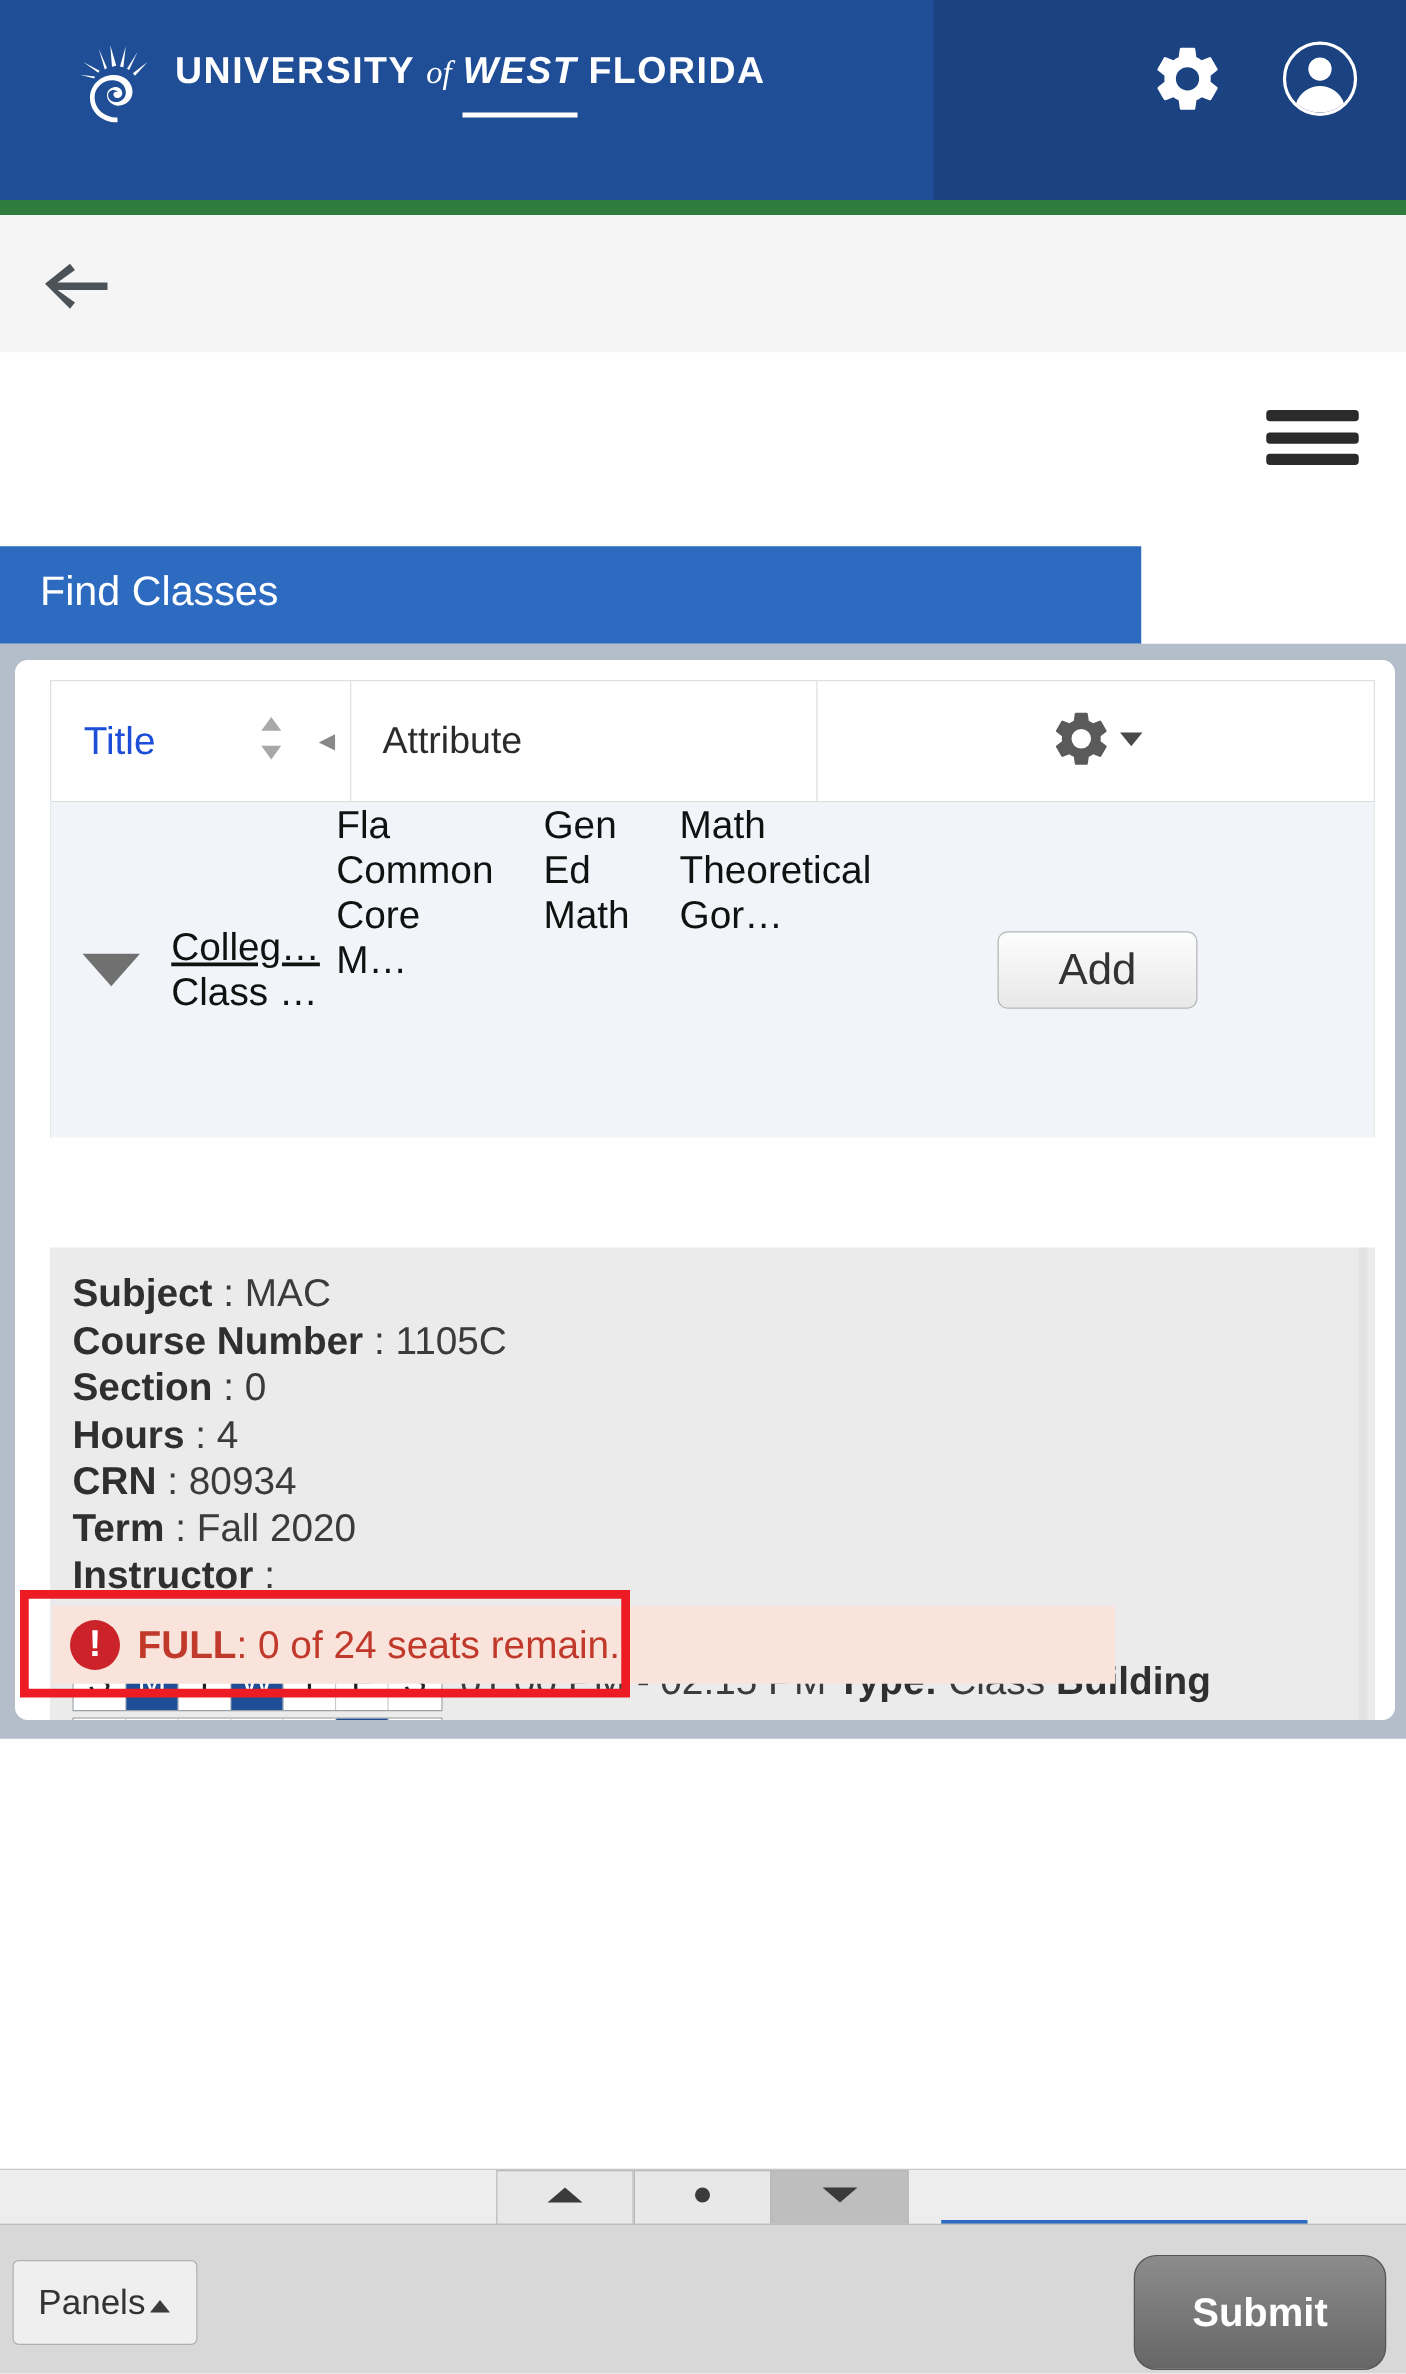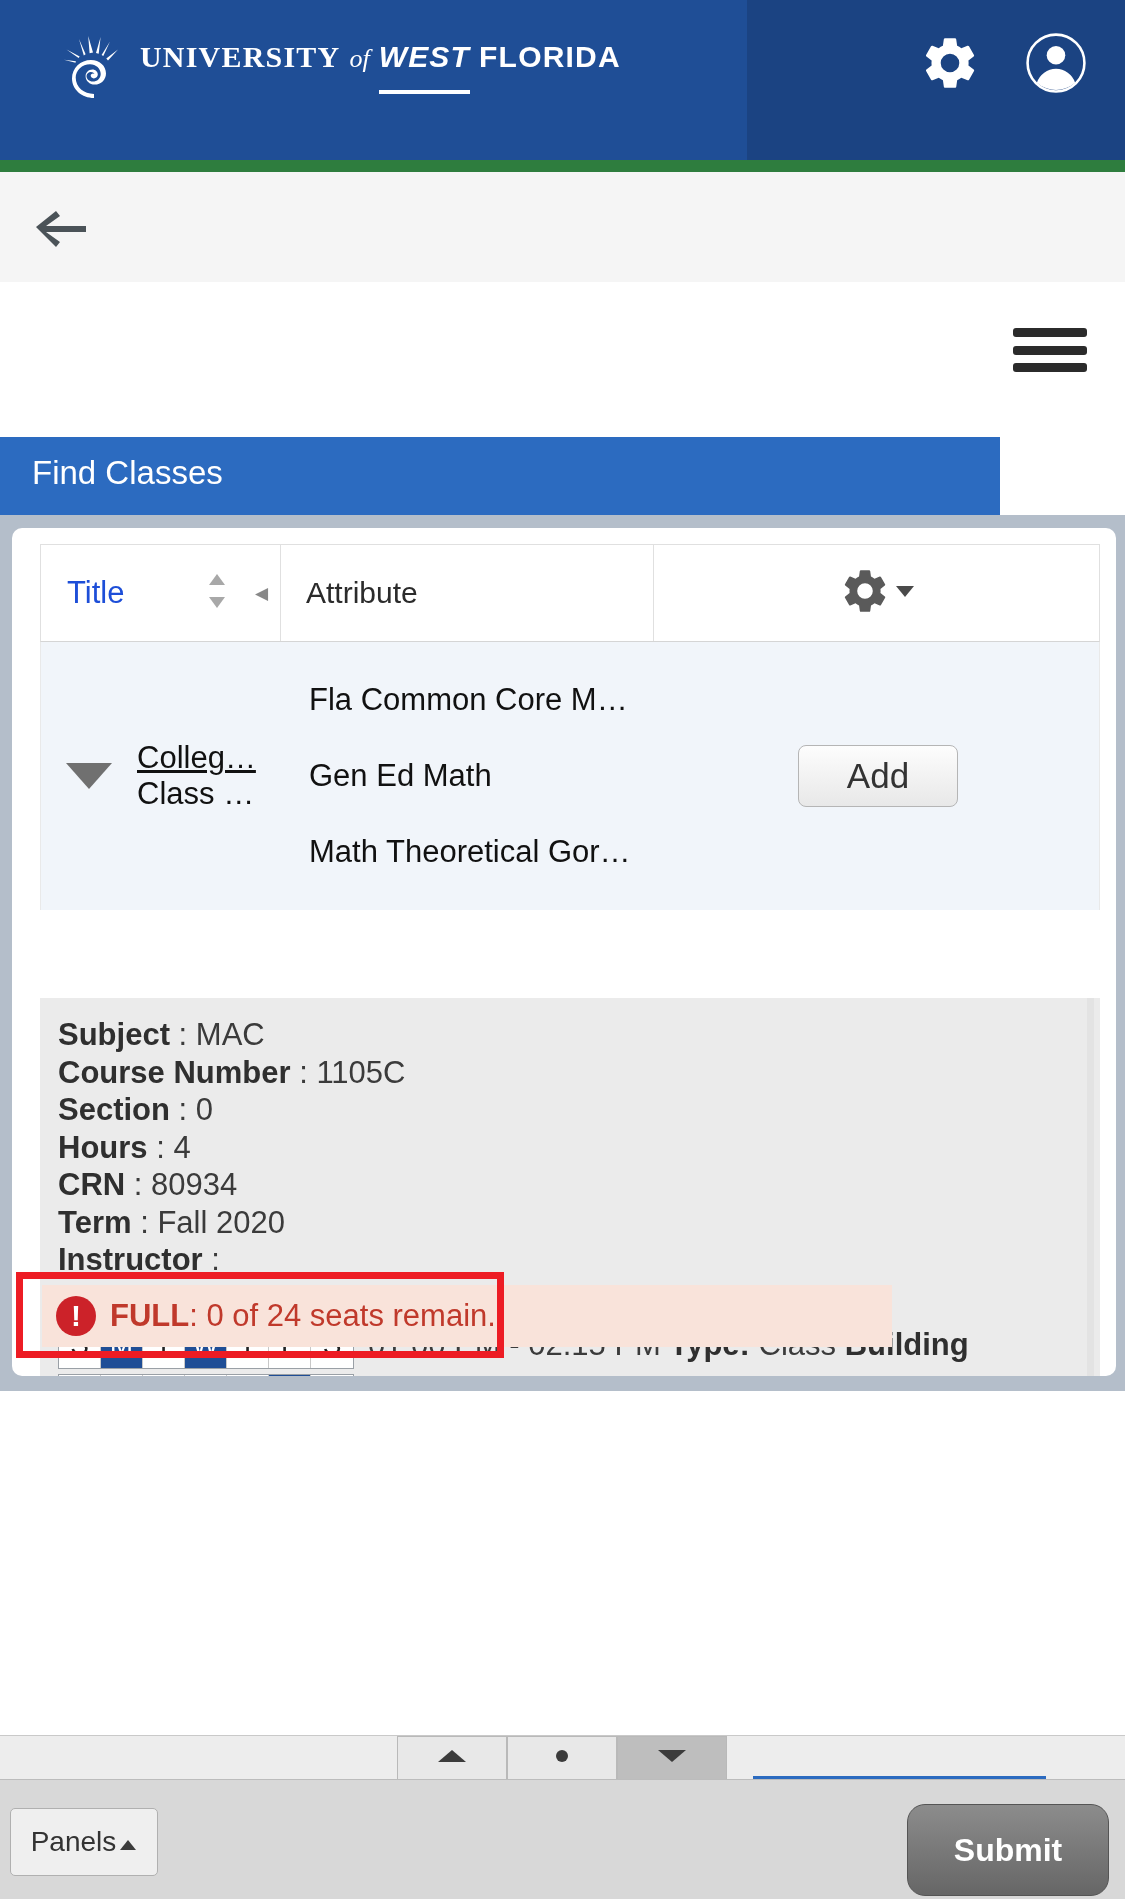--- a/index.html
+++ b/index.html
@@ -10,21 +10,21 @@
   }
   .page { position: relative; width: 1125px; height: 1899px; }
 
   
   .brandbar { position: absolute; left:0; top:0; width:1125px; height:160px; background:#1F4E96; }
   .brandbar-right { position:absolute; right:0; top:0; width:378px; height:160px; background:#1B4382; }
   .logo-wrap { position:absolute; left:64px; top:36px; display:flex; align-items:center; gap:18px; }
   .shell-icon { width:58px; height:62px; position:relative; }
   .shell-icon svg { display:block; }
   .wordmark { display:flex; align-items:baseline; color:#fff; white-space:nowrap; }
-  .wm-u { font-family:Liberation Serif, serif; font-weight:700; font-size:30px; letter-spacing:1.2px; }
+  .wm-u { font-family:Liberation Sans, sans-serif; font-weight:700; font-size:30px; letter-spacing:1.2px; }
   .wm-of { font-family:"Liberation Serif", serif; font-style:italic; font-size:26px; margin:0 9px; }
   .wm-w { font-family:"Liberation Sans", sans-serif; font-weight:700; font-size:30px; letter-spacing:1.2px;
           border-bottom:4px solid #fff; padding-bottom:16px;font-style:italic; }
   .wm-f { font-family:"Liberation Sans", sans-serif; font-weight:700; font-size:30px; letter-spacing:1.2px; margin-left:9px;}
   .hdr-icons { position:absolute; right:38px; top:32px; display:flex; align-items:center; gap:44px; }
   .hdr-icon { cursor:pointer; }
 
   
   .greenbar { position:absolute; left:0; top:160px; width:1125px; height:12px; background:#2E7D3E; }
 
@@ -34,21 +34,21 @@
   .back-arrow { margin-left:30px; width:58px; height:44px; }
   .page-title { margin-left:26px; font-size:42px; color:#555e63; font-weight:400; letter-spacing:0.2px; }
 
   
   .whiteband { position:absolute; left:0; top:282px; width:1125px; height:155px; background:#ffffff; }
   .hamburger { position:absolute; right:38px; top:46px; width:74px; height:44px; display:flex;
                flex-direction:column; justify-content:space-between; cursor:pointer; }
   .hamburger span { display:block; height:9px; background:#2b2b2b; border-radius:3px; }
 
   
-  .findbar { position:absolute; left:0; top:437px; width:1000px; height:78px; background:#2C6BC0; }
+  .findbar { position:absolute; left:0; top:437px; width:913px; height:78px; background:#2C6BC0; }
   .findbar-label { position:absolute; left:32px; top:17px; color:#fff; font-size:33px; }
 
   
   .card-backdrop { position:absolute; left:0; top:515px; width:1125px; height:876px; background:#B4BECA; }
   .card { position:absolute; left:12px; top:528px; width:1104px; height:848px; background:#fff;
           border-radius:10px; overflow:hidden; }
 
   
   .res-table { position:absolute; left:28px; top:16px; width:1060px; }
   .res-head { display:flex; height:98px; border:1px solid #e0e0e0; border-bottom:1px solid #d5d5d5; background:#fff; }
@@ -63,21 +63,21 @@
   .gear-dd { display:flex; align-items:center; gap:4px; cursor:pointer; }
 
   
   .res-row { display:flex; background:#F1F5FA; min-height:268px; border-left:1px solid #e9e9e9;
              border-right:1px solid #e9e9e9; }
   .rr-expand { width:96px; display:flex; align-items:center; justify-content:center; }
   .tri { width:0; height:0; border-left:23px solid transparent; border-right:23px solid transparent;
          border-top:26px solid #707070; cursor:pointer; }
   .rr-title { width:150px; display:flex; flex-direction:column; justify-content:center; font-size:31px; color:#111; }
   .rr-title .link { text-decoration:underline; cursor:pointer; }
-  .rr-attr { width:370px; display:flex; flex-direction:column; justify-content:center; gap:40px;
+  .rr-attr { width:370px; display:flex; flex-direction:row; justify-content:center; gap:40px;
              padding-left:22px; font-size:31px; color:#111; }
   .rr-add { flex:1; display:flex; align-items:center; justify-content:center; }
   .add-btn { width:160px; height:62px; border:1px solid #b5b5b5; border-radius:8px;
              background:linear-gradient(#fdfdfd,#e8e8e8); font-size:35px; color:#333;
              font-family:"Liberation Sans", sans-serif; cursor:pointer; }
 
   
   .detail { position:absolute; left:28px; top:470px; width:1060px; background:#EBEBEB;
             padding:18px 0 10px 18px; height:378px; overflow:hidden; }
   .dl { font-size:31px; color:#3b3b3b; line-height:1.21; white-space:nowrap; }

